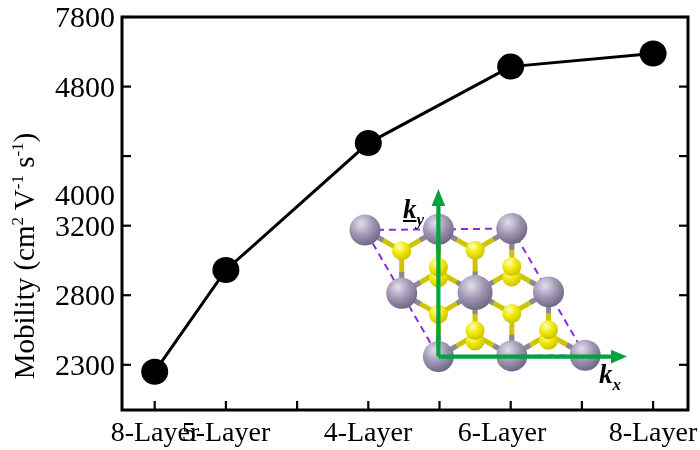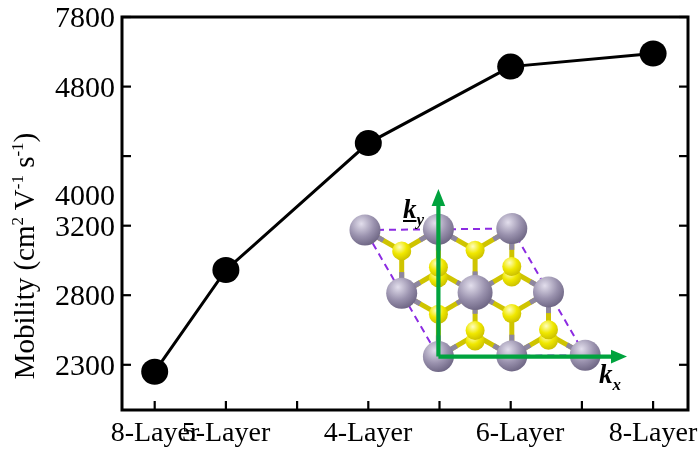--- a/index.html
+++ b/index.html
@@ -150,21 +150,21 @@
       <div class="ytick-label" style="top: 278px;">2800</div>
       <div class="ytick-label" style="top: 209px;">3200</div>
       <div class="ytick-label" style="top: 138px; margin-top: 40px;">4000</div>
       <div class="ytick-label" style="top: 70px;">4800</div>
       <div class="ytick-label" style="top: 0px;">7800</div>
     </div>
   <div id="xtick-container">
       <div class="xtick-label" style="left: 85px; top: 416px;">8-Layer</div>
       <div class="xtick-label" style="left: 156px; top: 416px;">5-Layer</div>
       <div class="xtick-label" style="left: 298px; top: 416px;">4-Layer</div>
-      <div class="xtick-label" style="left: 450px; top: 416px; font-family: Liberation Serif, serif;">6-Layer</div>
+      <div class="xtick-label" style="left: 432px; top: 416px; font-family: Liberation Serif, serif;">6-Layer</div>
       <div class="xtick-label" style="left: 583px; top: 416px;">8-Layer</div>
     </div>
 
   <div class="y-axis-title"><span>Mobility (cm</span><sup>2</sup><span> V</span><sup>-1</sup><span> s</span><sup>-1</sup><span>)</span></div>
 
   <div class="klabel" id="ky-label" style="left:403px;top:194px;text-decoration:underline;"><span>k</span><span class="ksub">y</span></div>
   <div class="klabel" id="kx-label" style="left:599px;top:359px;"><span>k</span><span class="ksub">x</span></div>
 </div>
 
 </body></html>

